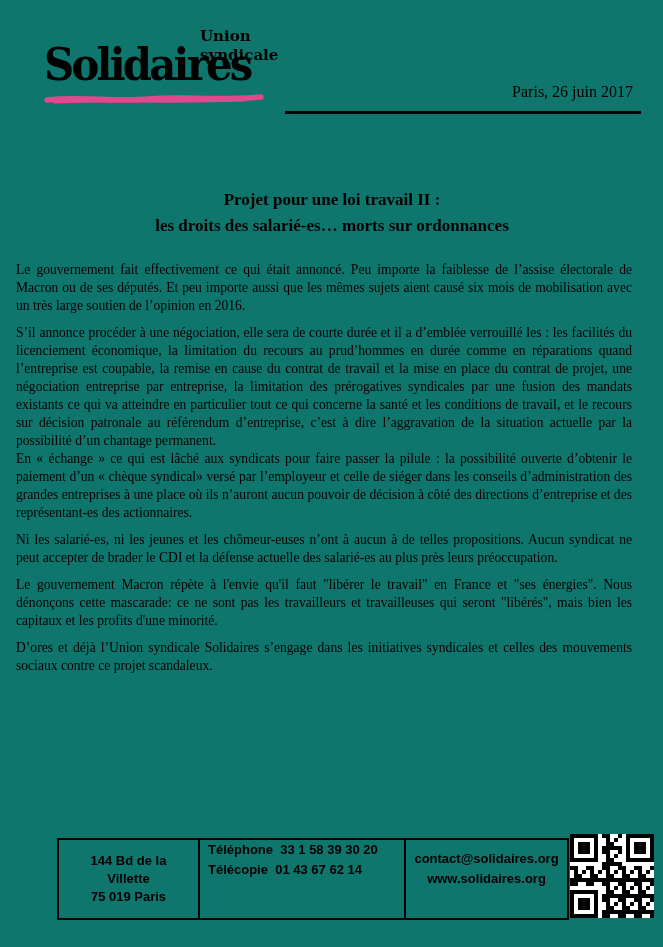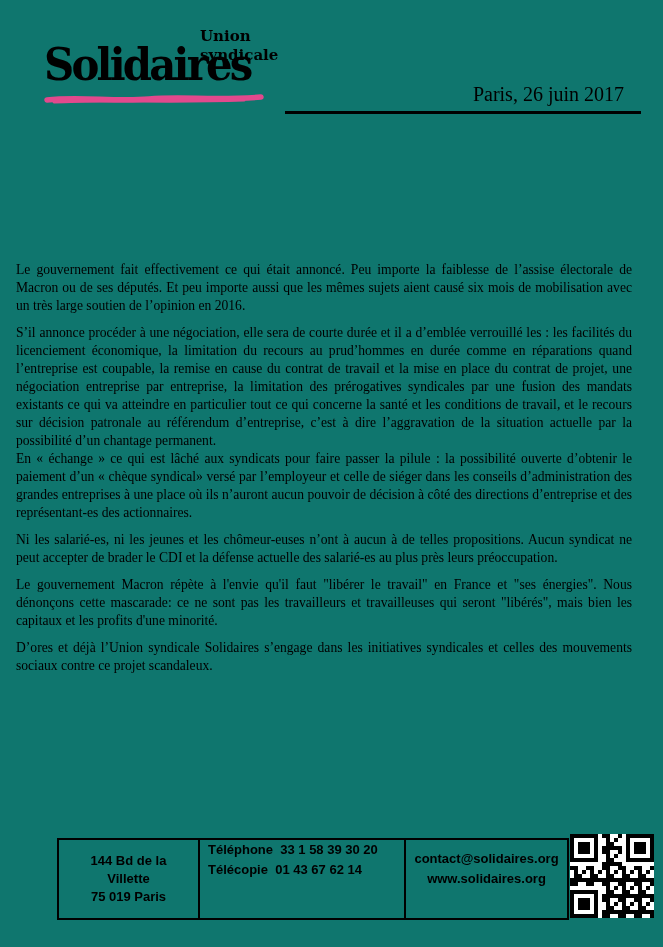--- a/index.html
+++ b/index.html
@@ -16,22 +16,22 @@
   }
   .logo-name {
     position:absolute; left:44px; top:41px;
     font-family:"DejaVu Serif", serif; font-weight:bold;
     font-size:45px; line-height:48px; letter-spacing:-3px;
     transform:scaleX(0.93); transform-origin:left top;
   }
   .logo-stroke { position:absolute; left:44px; top:92px; }
 
   .date {
-    position:absolute; top:83px; right:39px;
-    font-size:20px; text-align:center;
+    position:absolute; top:83px; right:30px;
+    font-size:16px; text-align:center;
   }
   .rule {
     position:absolute; left:285px; top:111px; width:356px; height:3px;
     background:#000;
   }
 
   
   .title {
     position:absolute; top:187px; left:24px; width:616px;
     text-align:center; font-weight:bold; font-size:17px; line-height:26px;
@@ -79,20 +79,22 @@
     <svg width="220" height="14" viewBox="0 0 220 14" aria-hidden="true">
       <path d="M3 8 C 35 4, 70 10, 105 7 S 170 9, 217 5" stroke="#e2498d" stroke-width="5.5" fill="none" stroke-linecap="round"></path>
       <path d="M10 10 C 60 7, 120 11, 200 8" stroke="#e2498d" stroke-width="3" fill="none" stroke-linecap="round"></path>
     </svg>
   </div>
 
   <div class="date">Paris, 26 juin 2017</div>
   <div class="rule"></div>
 
   <div class="title">
+    <div>Projet pour une loi travail II :</div>
+    <div>les droits des salarié-es… morts sur ordonnances</div>
   </div>
 
   <div class="bodytext">
     <div class="block">
       <p>Le gouvernement fait effectivement ce qui était annoncé. Peu importe la faiblesse de l’assise électorale de Macron ou de ses députés. Et peu importe aussi que les mêmes sujets aient causé six mois de mobilisation avec un très large soutien de l’opinion en 2016.</p>
     </div>
     <div class="block">
       <p>S’il annonce procéder à une négociation, elle sera de courte durée et il a d’emblée verrouillé les : les facilités du licenciement économique, la limitation du recours au prud’hommes en durée comme en réparations quand l’entreprise est coupable, la remise en cause du contrat de travail et la mise en place du contrat de projet, une négociation entreprise par entreprise, la limitation des prérogatives syndicales par une fusion des mandats existants ce qui va atteindre en particulier tout ce qui concerne la santé et les conditions de travail, et le recours sur décision patronale au référendum d’entreprise, c’est à dire l’aggravation de la situation actuelle par la possibilité d’un chantage permanent.</p>
       <p>En « échange » ce qui est lâché aux syndicats pour faire passer la pilule : la possibilité ouverte d’obtenir le paiement d’un « chèque syndical» versé par l’employeur et celle de siéger dans les conseils d’administration des grandes entreprises à une place où ils n’auront aucun pouvoir de décision à côté des directions d’entreprise et des représentant-es des actionnaires.</p>
     </div>

